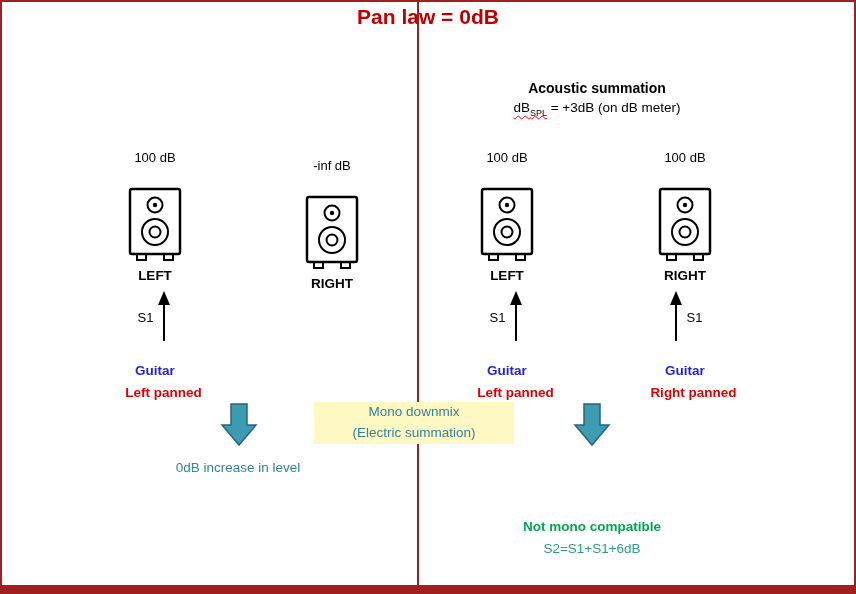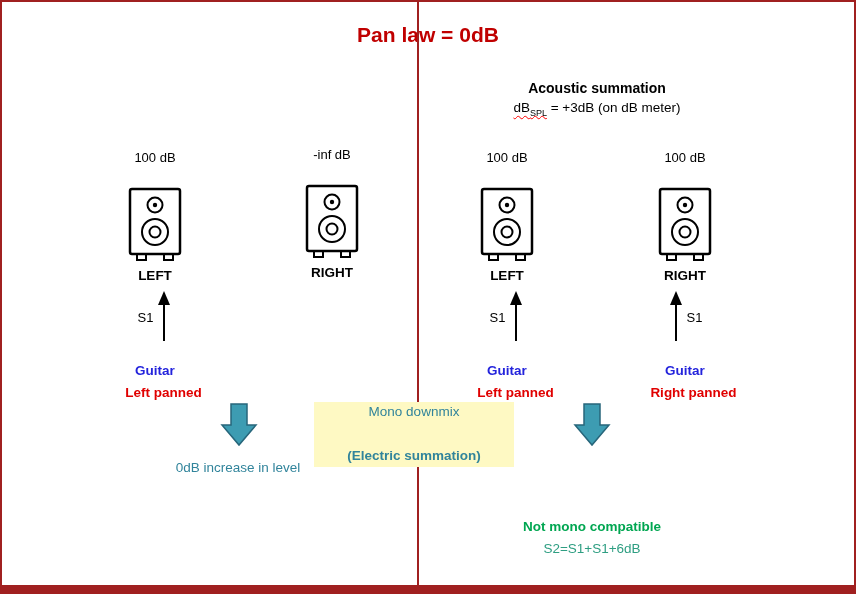--- a/index.html
+++ b/index.html
@@ -12,21 +12,21 @@
     --green2:#2E9E82;
     --blue:#2323DC;
     --red:#E00000;
   }
   html,body{margin:0;padding:0;background:#ffffff;font-family:"Liberation Sans",sans-serif;}
   .canvas{
     position:relative;width:856px;height:594px;background:#fff;
     border:2px solid var(--dark-red);box-sizing:border-box;overflow:hidden;
   }
   .title{
-    position:absolute;top:21px;left:0;width:100%;text-align:center;
+    position:absolute;top:3px;left:0;width:100%;text-align:center;
     font-size:21px;font-weight:bold;color:var(--title-red);
   }
   .divider{position:absolute;left:415px;top:0;width:2px;height:586px;background:var(--dark-red);}
   .bottombar{position:absolute;left:0;bottom:0;width:100%;height:7px;background:var(--dark-red);}
 
   .col{position:absolute;width:130px;display:flex;flex-direction:column;align-items:center;}
   .level{font-size:13px;color:#000;margin-bottom:21px;}
   .spk-label{font-weight:bold;font-size:13.5px;color:#000;margin-top:6px;}
   .arrow-row{display:flex;align-items:flex-end;margin-top:8px;height:52px;}
   .s1{font-size:13px;color:#000;align-self:center;}
@@ -35,21 +35,21 @@
 
   .down-arrow{position:absolute;}
   .result-left{
     position:absolute;left:116px;top:458px;width:240px;text-align:center;
     color:var(--teal);font-size:13.5px;
   }
   .middle-text{
     position:absolute;left:312px;top:400px;width:200px;text-align:center;
     color:var(--teal);font-size:13.5px;background:#fef9c3;line-height:1.55;
   }
-  .middle-text .bold{font-weight:bold;margin-top:23px;}
+  .middle-text .bold{font-weight:normal;}
   .right-heading{
     position:absolute;left:445px;top:76px;width:300px;text-align:center;
     color:#000;font-size:13.5px;line-height:1.45;
   }
   .right-heading .head{font-weight:bold;font-size:14px;}
   .wavy{text-decoration:underline wavy red;text-decoration-thickness:1px;text-underline-offset:3px;}
   .right-heading sub{font-size:9px;}
   .result-right{
     position:absolute;left:455px;top:458px;width:270px;text-align:center;font-size:13.5px;
   }
@@ -87,21 +87,21 @@
       <span class="s1" style="margin-right:3px;">S1</span>
       <svg width="16" height="52" viewBox="0 0 16 52">
         <line x1="8" y1="50" x2="8" y2="12" stroke="#000" stroke-width="2"></line>
         <polygon points="8,0 2,14 14,14" fill="#000"></polygon>
       </svg>
     </div>
     <div class="instrument">Guitar</div>
     <div class="panned">Left panned</div>
   </div>
 
-  <div class="col" style="left:265px;top:145px;align-items:center;">
+  <div class="col" style="left:265px;top:156px;align-items:center;">
     <div class="level">-inf dB</div>
     <svg width="56" height="76" viewBox="0 0 56 76">
       <rect x="10" y="68" width="9" height="6" fill="#fff" stroke="#000" stroke-width="2"></rect>
       <rect x="37" y="68" width="9" height="6" fill="#fff" stroke="#000" stroke-width="2"></rect>
       <rect x="3" y="3" width="50" height="65" rx="2" fill="#fff" stroke="#000" stroke-width="2.5"></rect>
       <circle cx="28" cy="19" r="7.5" fill="none" stroke="#000" stroke-width="2"></circle>
       <circle cx="28" cy="19" r="2.2" fill="#000"></circle>
       <circle cx="28" cy="46" r="13" fill="none" stroke="#000" stroke-width="2"></circle>
       <circle cx="28" cy="46" r="5.5" fill="none" stroke="#000" stroke-width="2"></circle>
     </svg>

